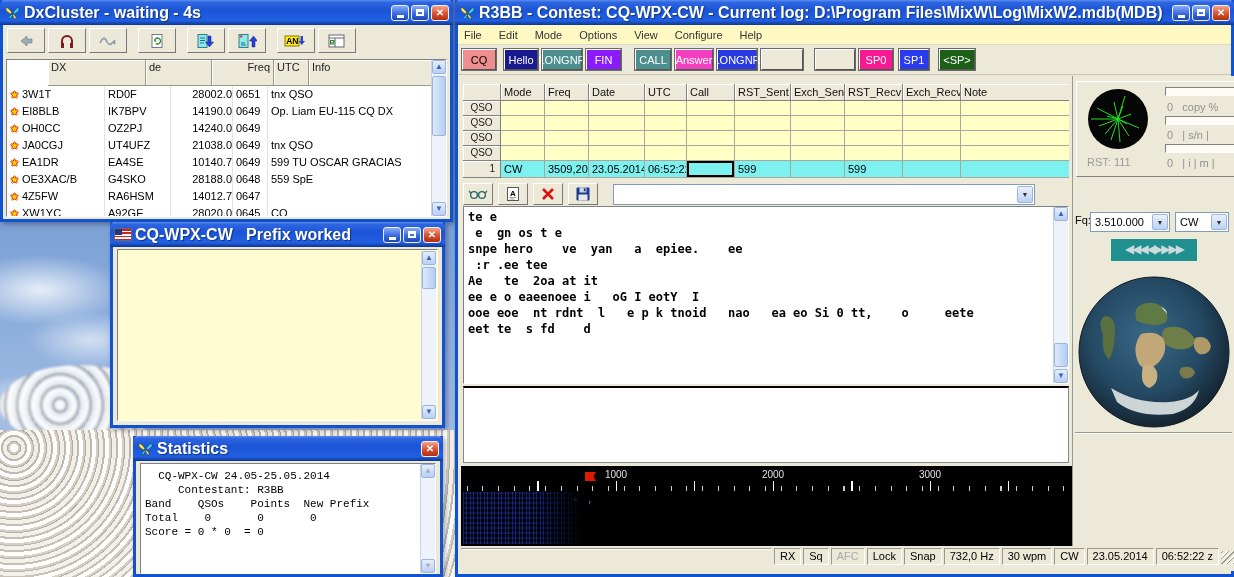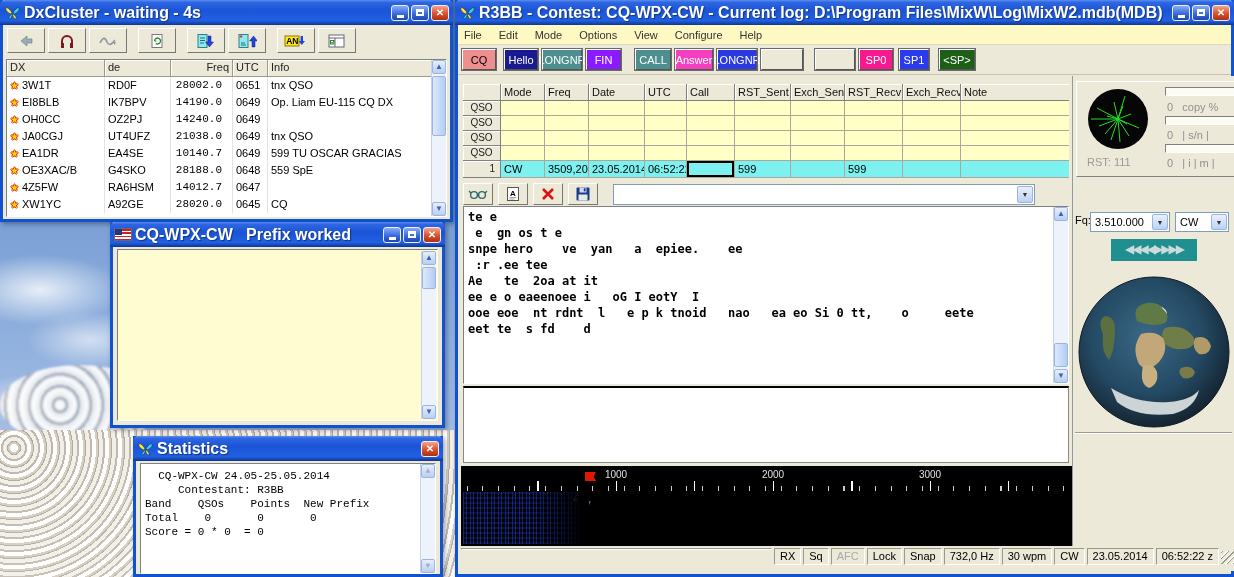--- a/index.html
+++ b/index.html
@@ -49,25 +49,25 @@
 
   
   #dxwin { left:0; top:0; width:453px; height:222px; }
   .toolbar { display:flex; align-items:center; gap:3px; padding:3px 4px; height:31px; }
   .tbtn { height:25px; min-width:38px; display:flex; align-items:center; justify-content:center;
     background:#ece9d8; border:1px solid; border-color:#fff #777 #777 #fff; }
   .tbtn.sp { margin-left:8px; }
   .dxlist { position:absolute; left:3px; top:59px; right:3px; bottom:2px; background:#fff;
     border:1px solid; border-color:#808080 #fff #fff #808080; overflow:hidden; }
   .dxhdr, .dxrow { display:grid; grid-template-columns:98px 66px 62px 35px 1fr; font-size:11px; }
-  .dxhdr { height:17px; }
+  .dxhdr { height:26px;margin-left:41px; }
   .dxhdr span { background:#ece9d8; border-right:1px solid #9a9a8a; border-bottom:1px solid #9a9a8a; box-shadow:inset 1px 1px 0 #fff; padding:1px 3px; color:#222; }
   .dxrow { height:17px; line-height:16px; color:#000; }
   .dxrow span { padding:0 3px; border-right:1px solid #e2e2e2; white-space:nowrap; overflow:hidden; }
-  .dxrow .c-freq { text-align:right; padding-right:10px;font-family:Liberation Mono, monospace; }
+  .dxrow .c-freq { text-align:right; padding-right:0; }
   .burst { font-style:normal; font-size:10px; color:#ffd400; text-shadow:0 0 1px #e01010, 1px 0 0 #e03010, -1px 0 0 #e03010, 0 1px 0 #e03010, 0 -1px 0 #e03010; margin-right:3px; }
   .dxsb { top:0; bottom:0; right:0; }
 
   
   #pfxwin { left:110px; top:222px; width:335px; height:206px; }
   .pfxbody { position:absolute; left:4px; top:27px; right:4px; bottom:4px; background:#fffcd2;
     border:1px solid; border-color:#808080 #fff #fff #808080; }
   .flag-us { width:16px; height:11px; position:relative; background:repeating-linear-gradient(180deg,#c22 0 1.7px,#fff 1.7px 3.4px); box-shadow:0 0 0 1px #667; }
   .flag-us::before { content:""; position:absolute; left:0; top:0; width:7px; height:6px; background:#26337e; }
 

